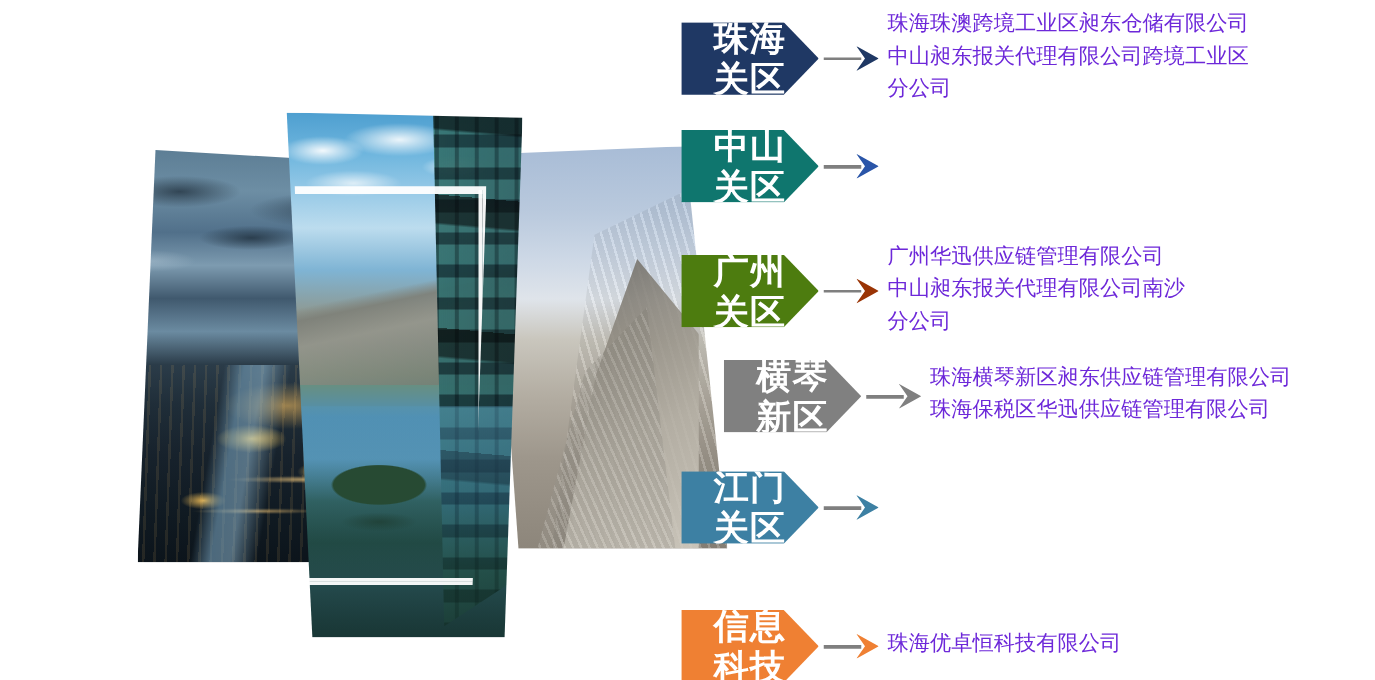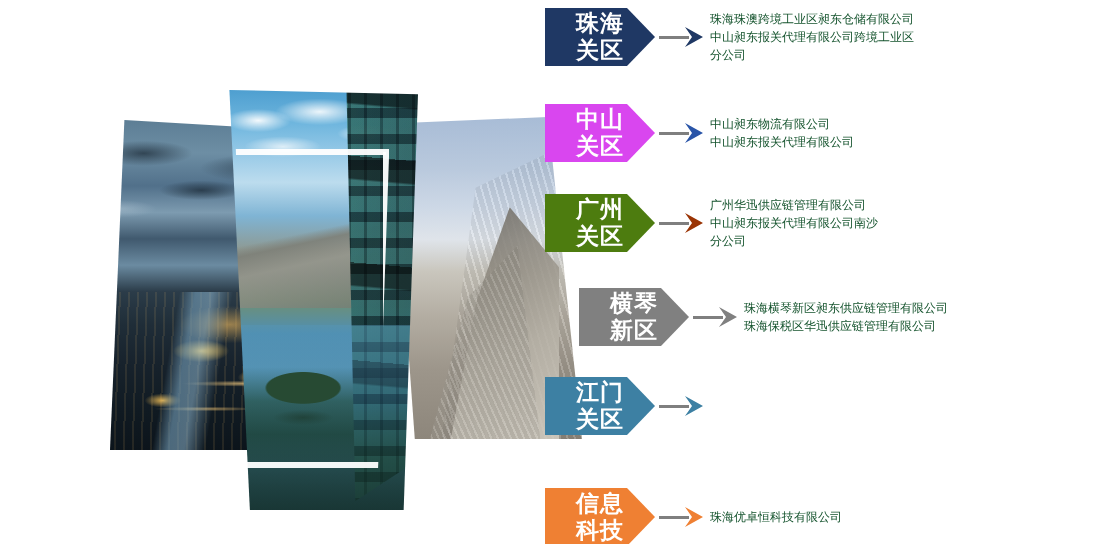--- a/index.html
+++ b/index.html
@@ -146,37 +146,37 @@
   }
 
   
   .list{position:absolute;left:545px;top:0;width:555px;height:544px;}
   .row{position:absolute;left:0;width:555px;display:flex;align-items:center;}
 
   .badge{
     position:relative;width:110px;height:58px;flex:0 0 110px;
     clip-path:polygon(0 0, 82px 0, 110px 50%, 82px 100%, 0 100%);
     display:flex;flex-direction:column;align-items:center;justify-content:center;
-    color:#ffffff;font-size:23px;font-weight:bold;line-height:1.18;
+    color:#ffffff;font-size:28px;font-weight:bold;line-height:1.18;
     letter-spacing:1px;
   }
   .badge span{display:block;}
 
   .arrow{position:relative;flex:0 0 45px;height:20px;margin-left:4px;}
   .arrow .shaft{
     position:absolute;left:0;top:9px;width:30px;height:2.5px;background:#7f7f7f;
   }
   .arrow .head{
     position:absolute;left:26px;top:0;width:18px;height:20px;
     clip-path:polygon(0 0, 100% 50%, 0 100%, 7px 50%);
   }
 
   .names{
-    flex:1 1 auto;padding-left:6px;color:#14532d;
-    font-size:12px;line-height:1.52;white-space:pre-line;
+    flex:1 1 auto;padding-left:6px;color:#6d28d9;
+    font-size:17px;line-height:1.52;white-space:pre-line;font-family:Liberation Mono, monospace;
   }
 </style>
 </head>
 <body>
 
 <div class="stage">
 
   <div class="collage">
 
     <div class="panel p-left">
@@ -210,30 +210,28 @@
       <div class="arrow">
         <div class="shaft"></div>
         <div class="head" style="background:#1f3864"></div>
       </div>
       <div class="names">珠海珠澳跨境工业区昶东仓储有限公司
 中山昶东报关代理有限公司跨境工业区
 分公司</div>
     </div>
 
     <div class="row" style="top:104px;">
-      <div class="badge" style="background:#d946ef">
+      <div class="badge" style="background:#0f766e">
         <span>中山</span>
         <span>关区</span>
       </div>
       <div class="arrow">
         <div class="shaft"></div>
         <div class="head" style="background:#2a55a8"></div>
       </div>
-      <div class="names">中山昶东物流有限公司
-中山昶东报关代理有限公司</div>
     </div>
 
     <div class="row" style="top:194px;">
       <div class="badge" style="background:#4d7c0f">
         <span>广州</span>
         <span>关区</span>
       </div>
       <div class="arrow">
         <div class="shaft"></div>
         <div class="head" style="background:#9a3405"></div>

